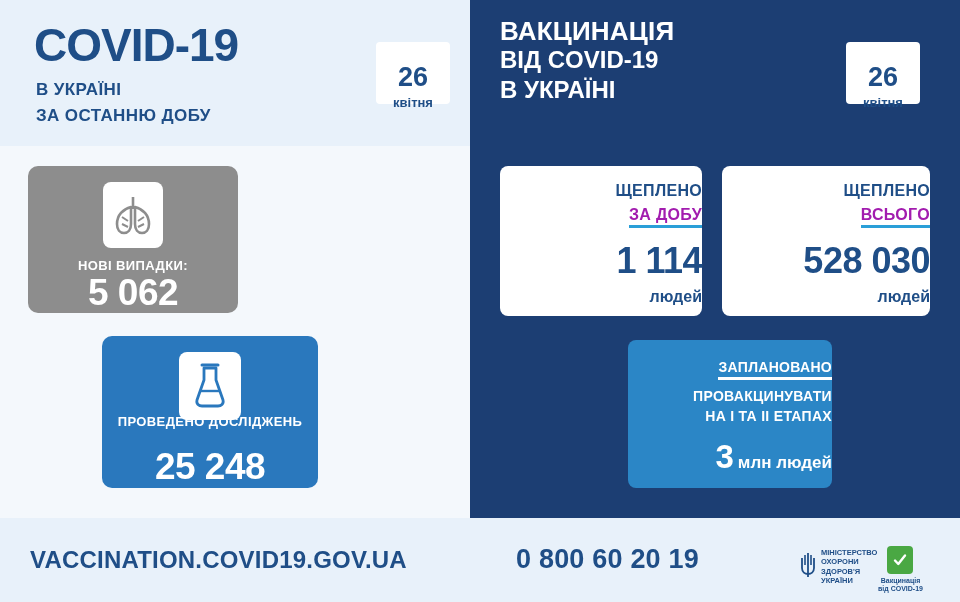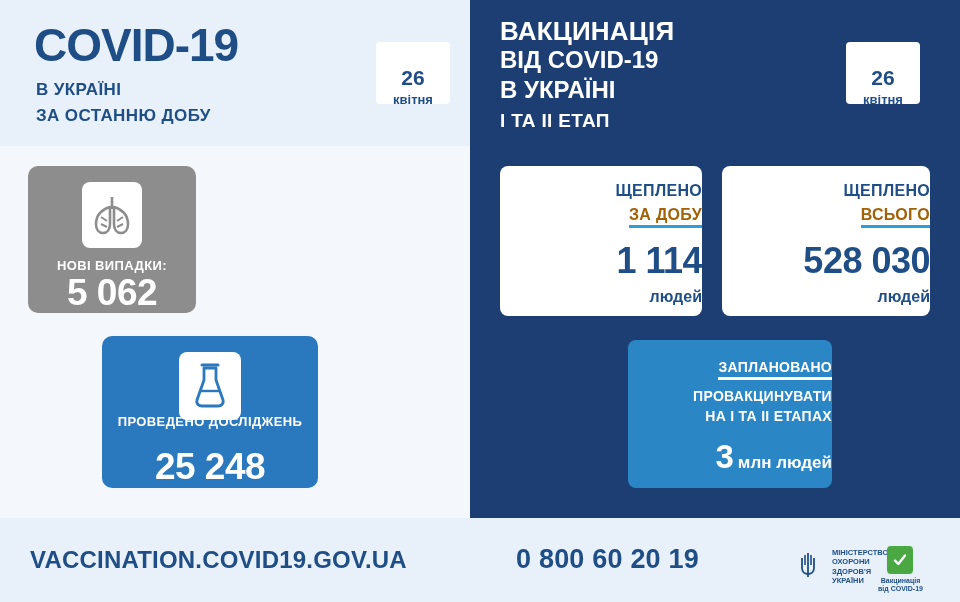--- a/index.html
+++ b/index.html
@@ -27,21 +27,21 @@
   }
   .hdr-left .sub2 {
     position: absolute; left: 36px; top: 106px;
     font-size: 17px; font-weight: bold; color: #1f4e87; letter-spacing: .4px;
   }
   .datebox {
     position: absolute; background: #ffffff; border-radius: 4px;
     text-align: center; display: flex; flex-direction: column;
     align-items: center; justify-content: center;
   }
-  .datebox .d-num { font-size: 21px; font-weight: bold; color:#1f4e87; line-height: 1; margin-top: 28px; }
+  .datebox .d-num { font-size: 27px; font-weight: bold; color:#1f4e87; line-height: 1; margin-top: 28px; }
   .datebox .d-mon { font-size: 13px; font-weight: bold; color:#1f4e87; margin-top: 4px; }
   .datebox.left { left: 376px; top: 42px; width: 74px; height: 62px; }
   .datebox.right { left: 846px; top: 42px; width: 74px; height: 62px; }
 
   
   .hdr-right {
     position: absolute; left: 470px; top: 0; width: 490px; height: 146px;
     background: #1c3e73;
   }
   .hdr-right .l1 {
@@ -76,21 +76,21 @@
   .card .lbl {
     position: absolute; left: 0; width: 100%; text-align: center;
     font-size: 13px; font-weight: bold; letter-spacing: .4px;
   }
   .card .val {
     position: absolute; left: 0; width: 100%; text-align: center;
     font-size: 37px; font-weight: bold; letter-spacing: -.5px;
   }
 
   
-  .card.cases { left: 28px; top: 20px; width: 168px; height: 147px; background: #8d8d8d; }
+  .card.cases { left: 28px; top: 20px; width: 210px; height: 147px; background: #8d8d8d; }
   .card.cases .ico { top: 16px; }
   .card.cases .lbl { top: 92px; color: #ffffff; }
   .card.cases .val { top: 106px; color: #ffffff; }
 
   
   .card.recovered { left: 244px; top: 20px; width: 198px; height: 147px; background: #ffffff; }
   .card.recovered .ico { top: 16px; }
   .card.recovered .lbl { top: 92px; color: #1f4e87; }
   .card.recovered .val { top: 106px; color: #1f4e87; }
 
@@ -113,21 +113,21 @@
     background: #1c3e73;
   }
   .vcard {
     position: absolute; background: #ffffff; border-radius: 8px;
     text-align: right;
   }
   .vcard .t1 {
     font-size: 16px; font-weight: bold; color: #1f4e87; letter-spacing: .3px;
   }
   .vcard .t2 {
-    display: inline-block; font-size: 16px; font-weight: bold; color: #a16207;
+    display: inline-block; font-size: 16px; font-weight: bold; color: #a21caf;
     letter-spacing: .3px; border-bottom: 3px solid #2a9fd8; padding-bottom: 1px;
   }
   .vcard .num {
     font-size: 36px; font-weight: bold; color: #1f4e87; letter-spacing: -.5px;
   }
   .vcard .unit { font-size: 16px; font-weight: bold; color: #1f4e87; }
 
   .vcard.day { left: 30px; top: 20px; width: 202px; height: 150px; padding-top: 16px; }
   .vcard.total { left: 252px; top: 20px; width: 208px; height: 150px; padding-top: 16px; }
 
@@ -150,21 +150,21 @@
   }
   .footer .site {
     position: absolute; left: 30px; top: 28px;
     font-size: 24px; font-weight: bold; color: #1f4e87; letter-spacing: .2px;
   }
   .footer .phone {
     position: absolute; left: 516px; top: 26px;
     font-size: 27px; font-weight: bold; color: #1f4e87; letter-spacing: .2px;
   }
   .footer .moz {
-    position: absolute; left: 800px; top: 30px; display: flex; align-items: center; gap: 16px;
+    position: absolute; left: 800px; top: 30px; display: flex; align-items: center; gap: 5px;
   }
   .footer .moz .mtext {
     font-size: 7.5px; font-weight: bold; color: #1f4e87; line-height: 1.25;
     text-transform: uppercase;
   }
   .footer .vacc {
     position: absolute; left: 878px; top: 28px; text-align: center;
   }
   .footer .vacc .vtext {
     font-size: 7px; font-weight: bold; color: #1f4e87; line-height: 1.2; margin-top: 3px;
@@ -188,21 +188,20 @@
 
   <div class="datebox left">
     <div class="d-num">26</div>
     <div class="d-mon">квітня</div>
   </div>
 
   <div class="hdr-right">
     <div class="l1">ВАКЦИНАЦІЯ</div>
     <div class="l2">ВІД COVID-19</div>
     <div class="l3">В УКРАЇНІ</div>
-    <div class="l4">І ТА ІІ ЕТАП</div>
   </div>
 
   <div class="datebox right">
     <div class="d-num">26</div>
     <div class="d-mon">квітня</div>
   </div>
 
   <div class="main-left">
 
     <div class="card cases">

